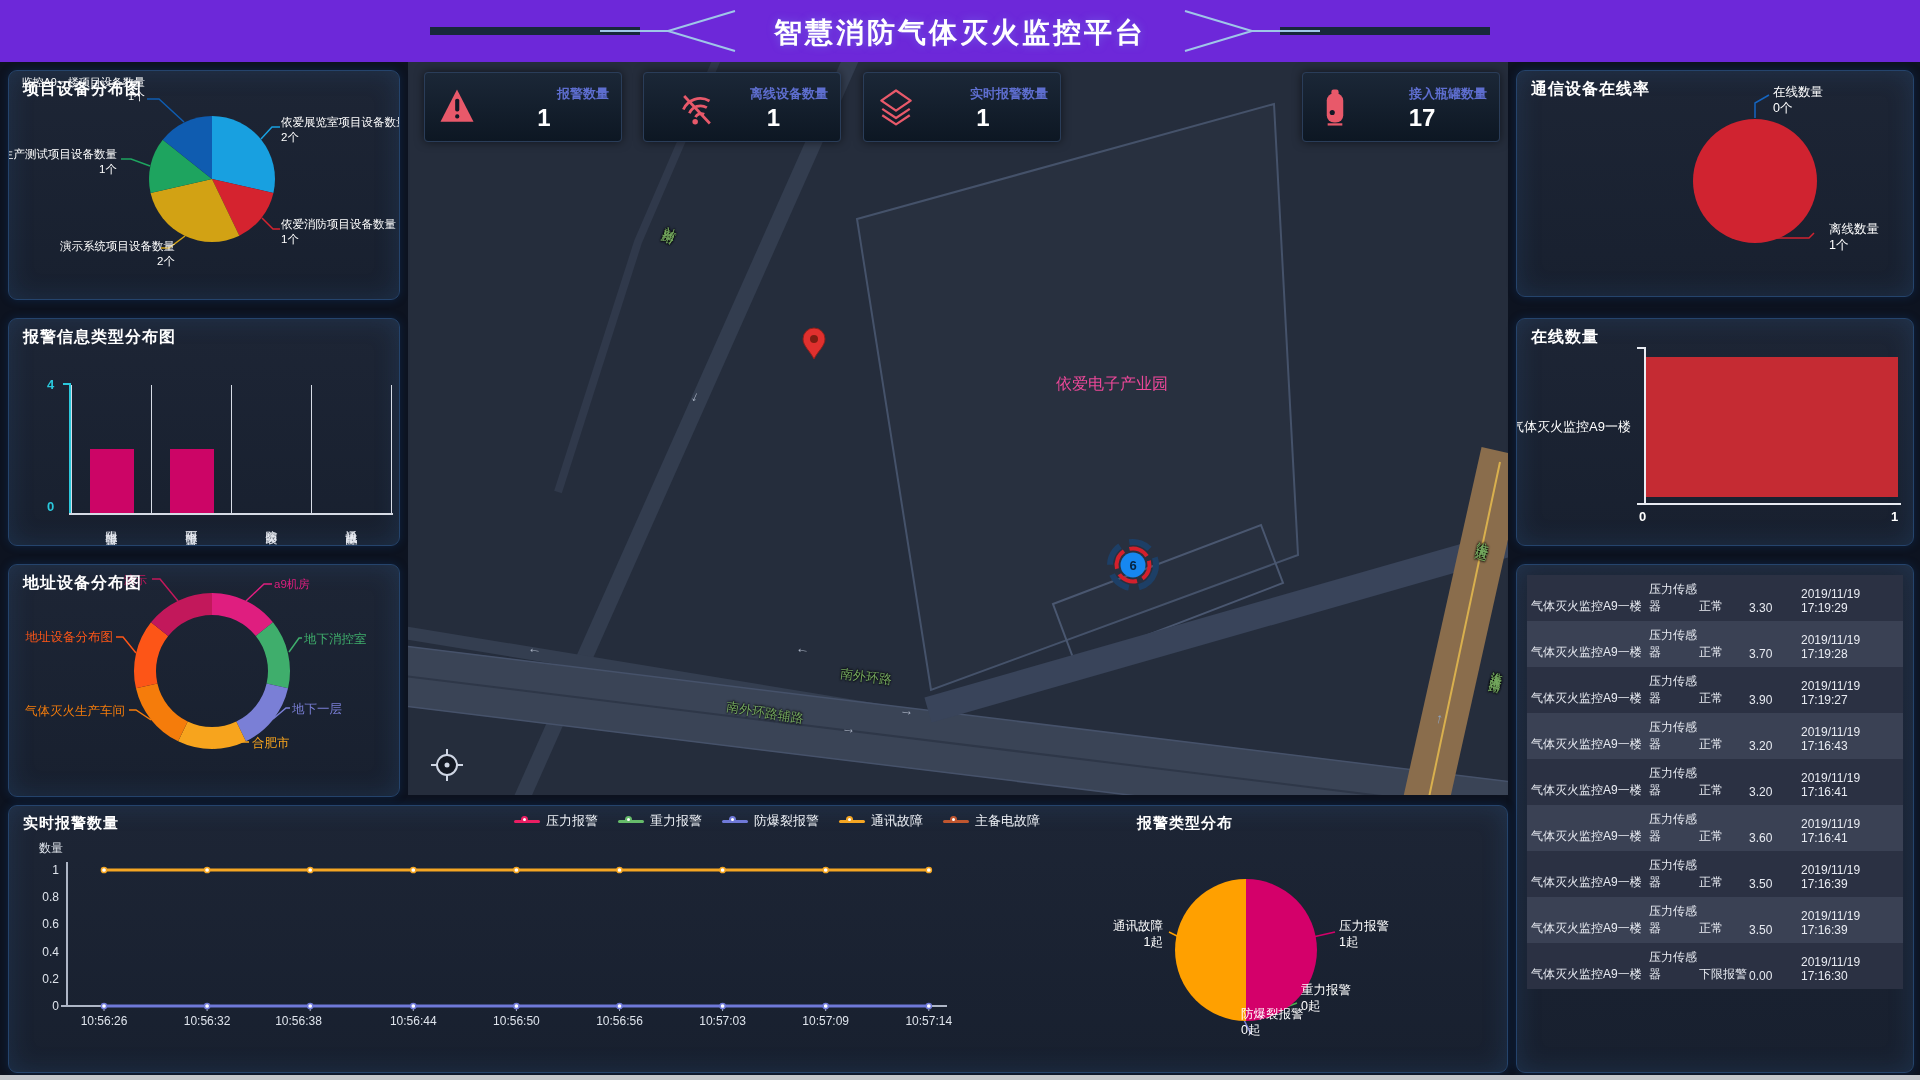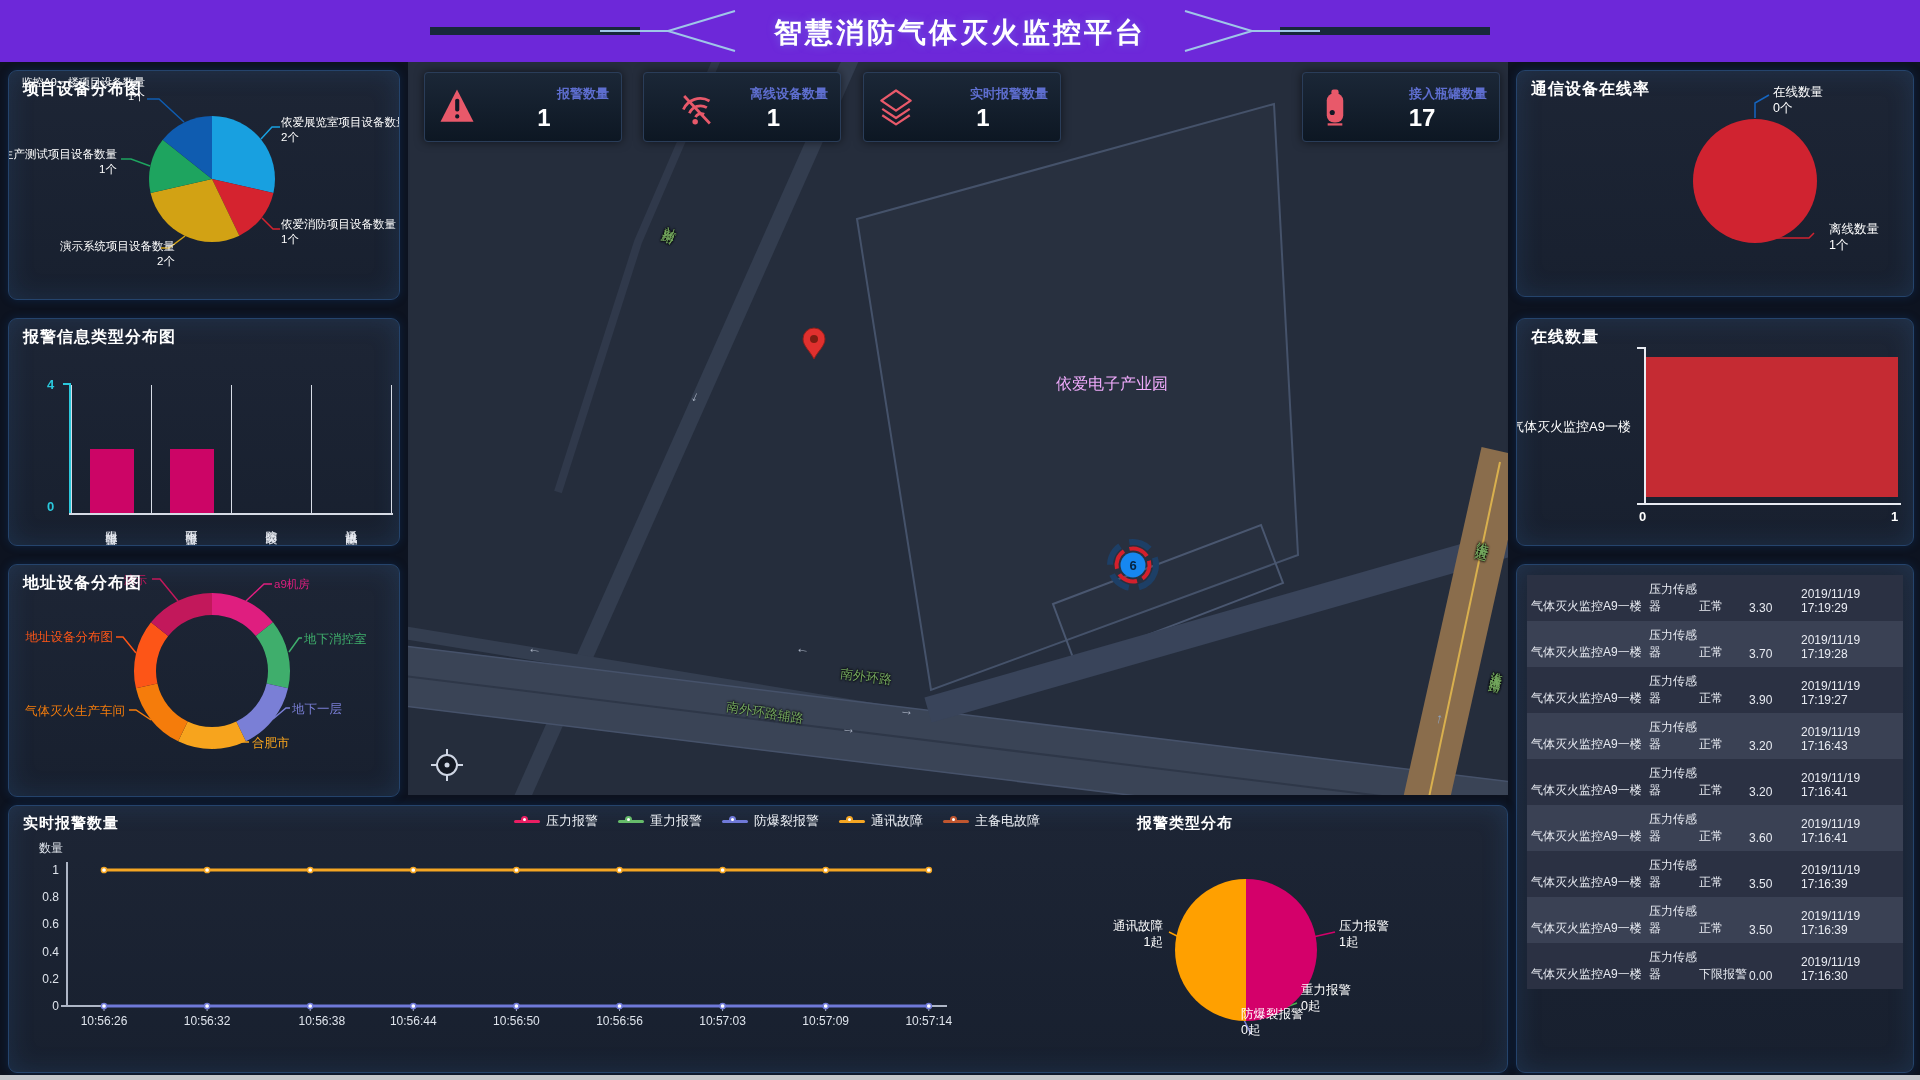--- a/index.html
+++ b/index.html
@@ -81,21 +81,21 @@
       <line x1="1092" y1="400" x2="1020" y2="740" stroke="#d9b04e" stroke-width="2"></line>
     </svg>
 
     
     <div class="roadlbl" style="left:432px;top:606px;transform:rotate(7deg);">南外环路</div>
     <div class="roadlbl" style="left:318px;top:642px;transform:rotate(9deg);">南外环路辅路</div>
     <div class="roadlbl vert" style="left:384px;top:16px;transform:rotate(24deg);">站前路</div>
     <div class="roadlbl vert" style="left:258px;top:156px;transform:rotate(24deg);">站前路</div>
     <div class="roadlbl vert" style="left:1068px;top:470px;transform:rotate(13deg);">淮海大道</div>
     <div class="roadlbl vert" style="left:1082px;top:600px;transform:rotate(13deg);font-size:12px;">淮海大道辅路</div>
-    <div class="abs" style="left:648px;top:312px;color:#f0abfc;font-size:16px;z-index:2;">依爱电子产业园</div>
+    <div class="abs" style="left:648px;top:312px;color:#ec4899;font-size:16px;z-index:2;">依爱电子产业园</div>
 
     
     <span class="arrow" style="left:388px;top:578px;transform:rotate(8deg);">←</span>
     <span class="arrow" style="left:492px;top:640px;transform:rotate(8deg);">→</span>
     <span class="arrow" style="left:434px;top:658px;transform:rotate(8deg);">→</span>
     <span class="arrow" style="left:120px;top:578px;transform:rotate(8deg);">←</span>
     <span class="arrow" style="left:284px;top:326px;transform:rotate(24deg);">↓</span>
     <span class="arrow" style="left:1028px;top:648px;transform:rotate(12deg);color:#8fa3bd;">↑</span>
 
     
@@ -430,21 +430,21 @@
         <div class="ticklbl" style="left: 24px; top: 57px; width: 26px; text-align: right;">1</div>
         <div class="ticklbl" style="left: 24px; top: 84.2px; width: 26px; text-align: right;">0.8</div>
         <div class="ticklbl" style="left: 24px; top: 111.4px; width: 26px; text-align: right;">0.6</div>
         <div class="ticklbl" style="left: 24px; top: 138.6px; width: 26px; text-align: right;">0.4</div>
         <div class="ticklbl" style="left: 24px; top: 165.8px; width: 26px; text-align: right;">0.2</div>
         <div class="ticklbl" style="left: 24px; top: 193px; width: 26px; text-align: right;">0</div>
       </div>
     <div id="xticks">
         <div class="ticklbl" style="left: 60px; top: 208px; width: 70px; text-align: center;">10:56:26</div>
         <div class="ticklbl" style="left: 163.1px; top: 208px; width: 70px; text-align: center;">10:56:32</div>
-        <div class="ticklbl" style="left: 266.2px; top: 208px; width: 70px; text-align: right;">10:56:38</div>
+        <div class="ticklbl" style="left: 266.2px; top: 208px; width: 70px; text-align: left;">10:56:38</div>
         <div class="ticklbl" style="left: 369.3px; top: 208px; width: 70px; text-align: center;">10:56:44</div>
         <div class="ticklbl" style="left: 472.4px; top: 208px; width: 70px; text-align: center;">10:56:50</div>
         <div class="ticklbl" style="left: 575.5px; top: 208px; width: 70px; text-align: center;">10:56:56</div>
         <div class="ticklbl" style="left: 678.6px; top: 208px; width: 70px; text-align: center;">10:57:03</div>
         <div class="ticklbl" style="left: 781.7px; top: 208px; width: 70px; text-align: center;">10:57:09</div>
         <div class="ticklbl" style="left: 884.8px; top: 208px; width: 70px; text-align: center;">10:57:14</div>
       </div>
     <svg id="pieAlarm" class="abs" style="left:0;top:0;" width="1500" height="268">
       <polyline points="1170,131 1160,126" fill="none" stroke="#ffa000" stroke-width="1.5"></polyline>
       <polyline points="1304,131 1326,126" fill="none" stroke="#d4006a" stroke-width="1.5"></polyline>

